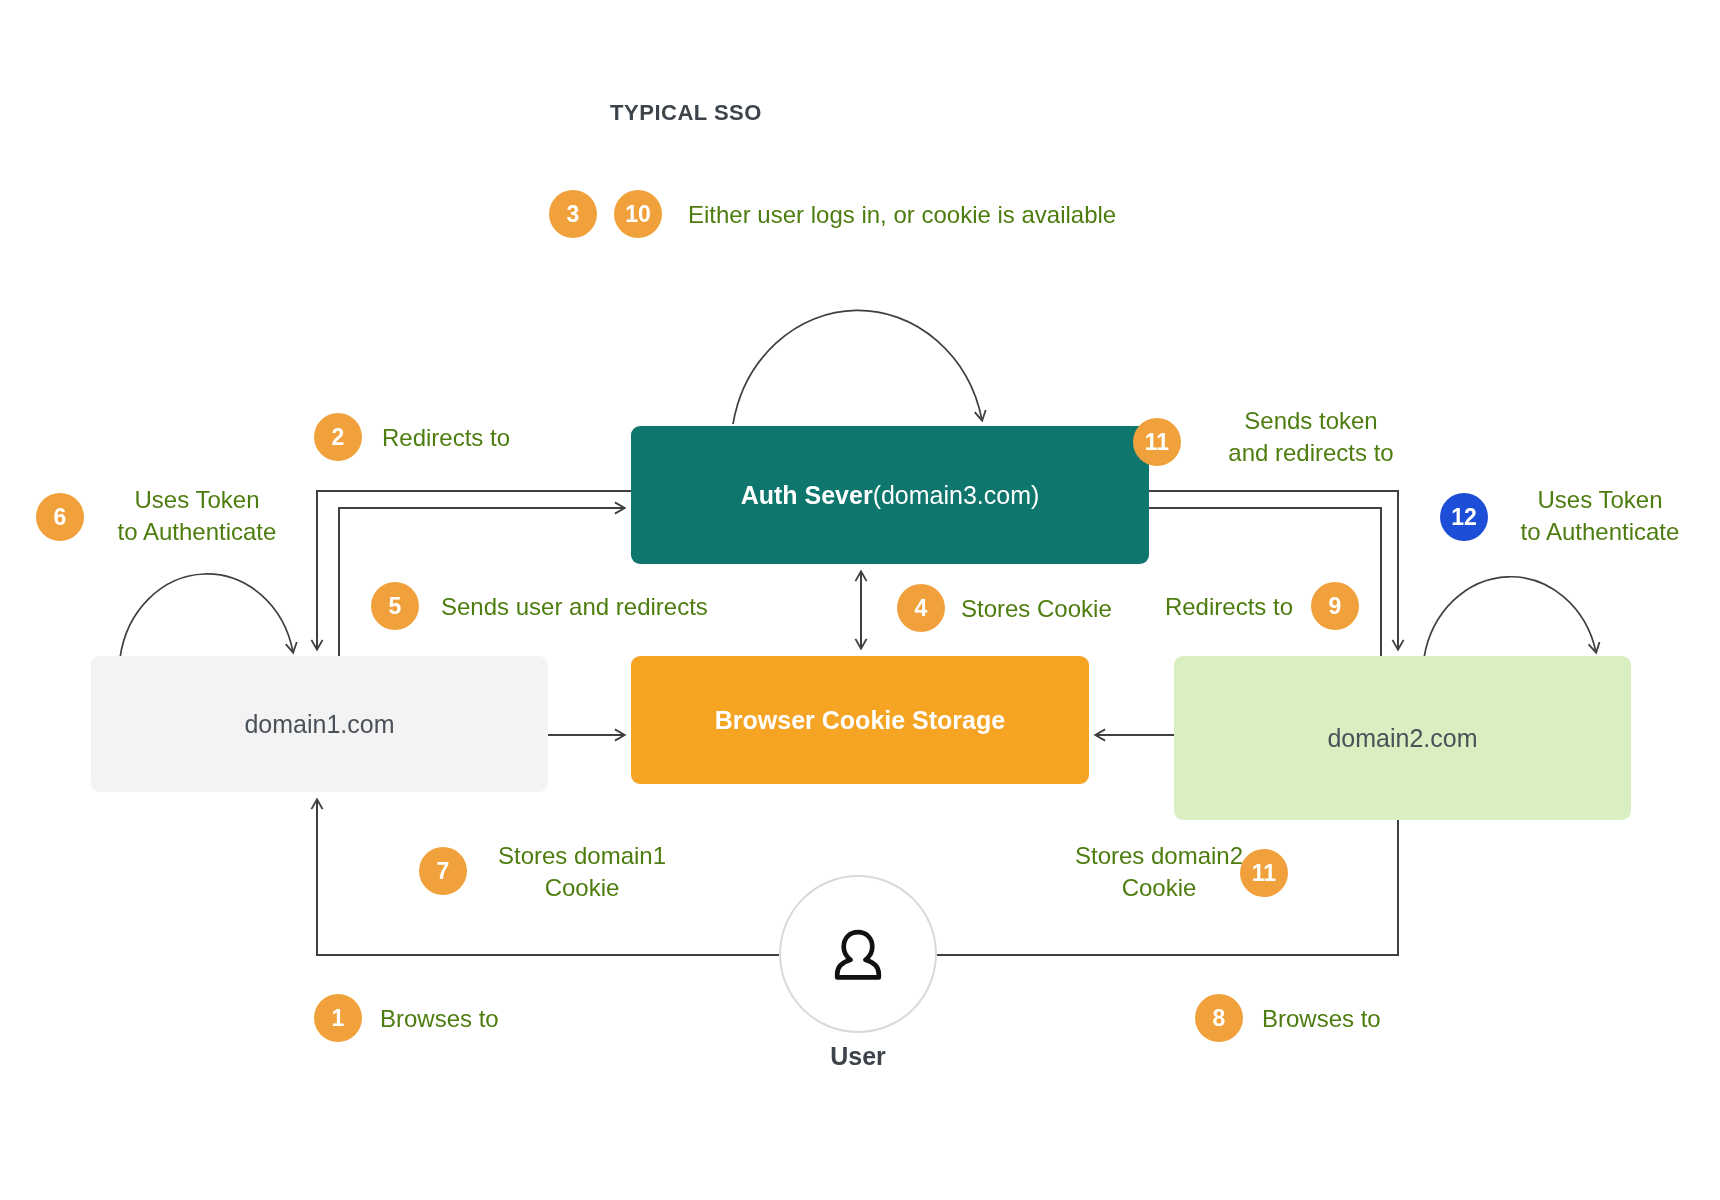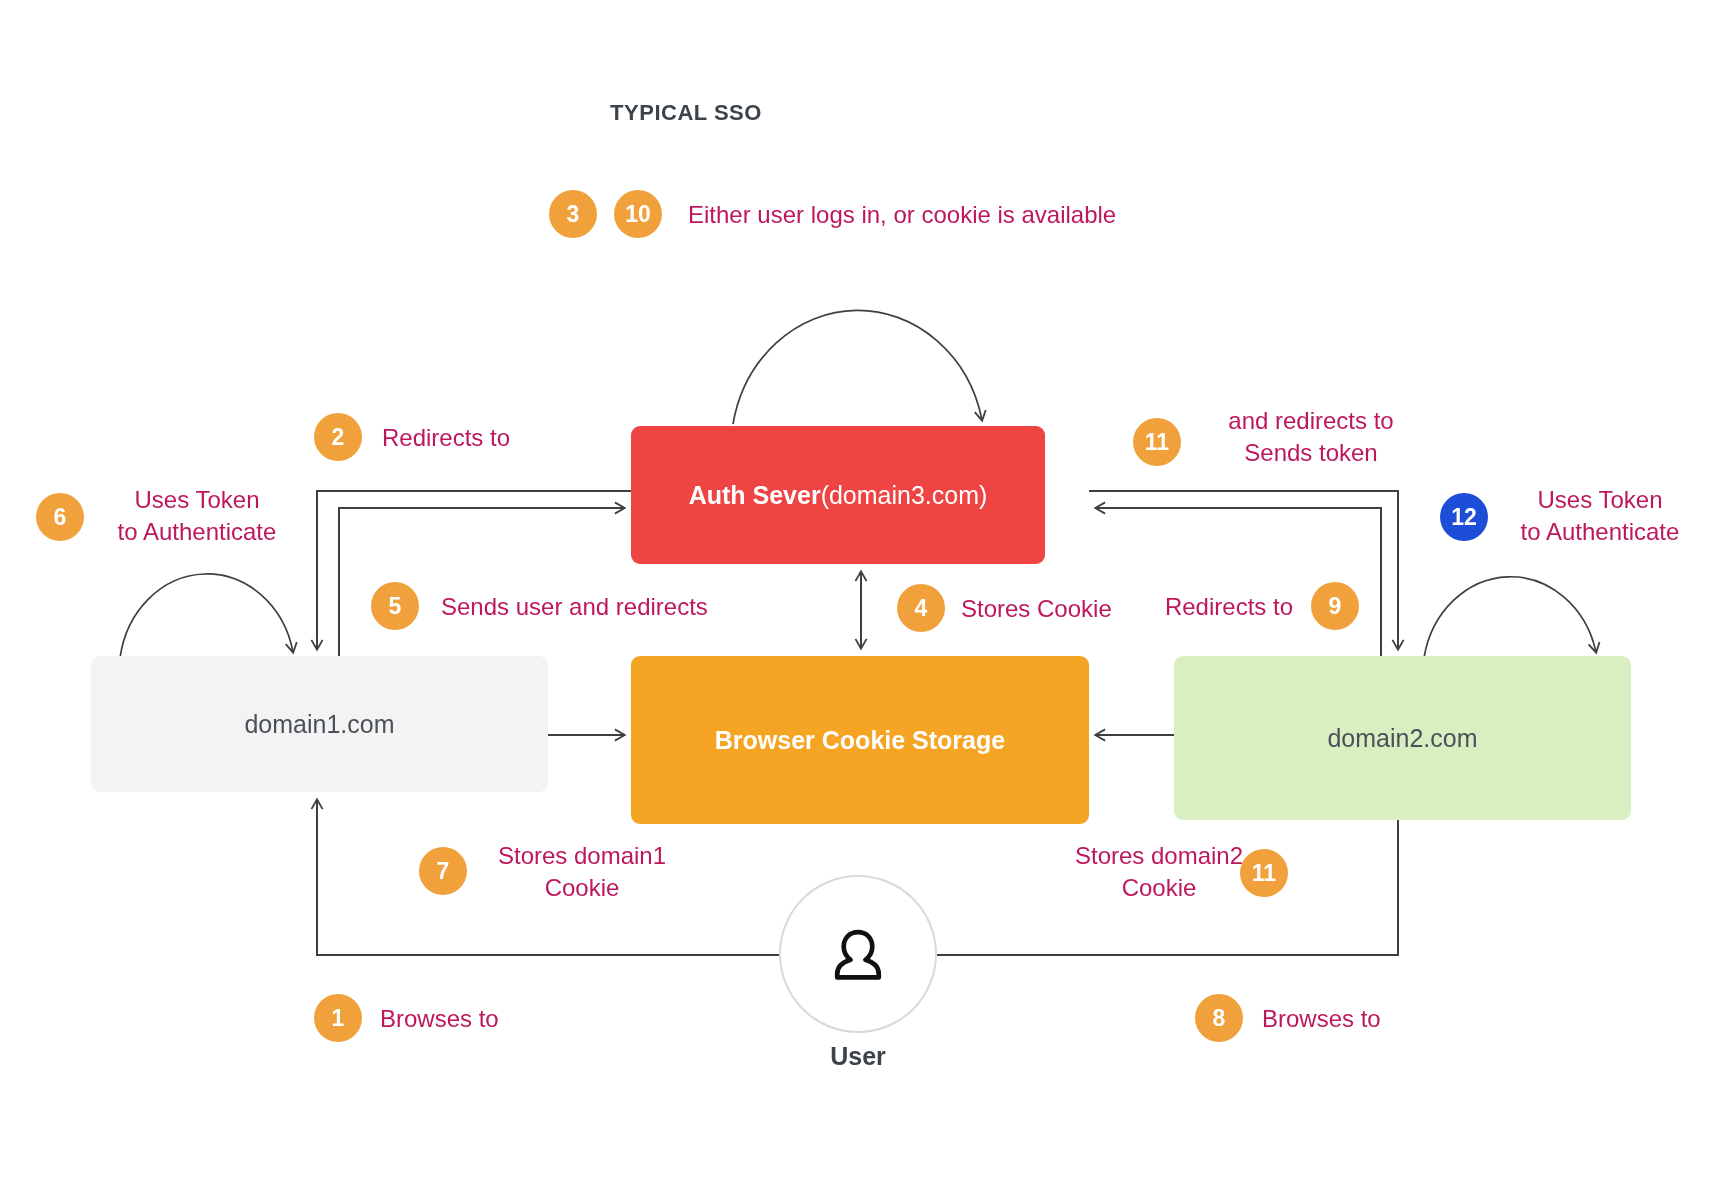--- a/index.html
+++ b/index.html
@@ -17,21 +17,21 @@
     justify-content:center;font-size:25px;color:#4a5159;
   }
   .node.dark{color:#ffffff;font-weight:bold;}
   .node .plain{font-weight:normal;}
   .badge{
     position:absolute;width:48px;height:48px;border-radius:50%;
     display:flex;align-items:center;justify-content:center;
     color:#ffffff;font-size:23px;font-weight:bold;
   }
   .lbl{
-    position:absolute;font-size:24px;color:#be185d;white-space:nowrap;
+    position:absolute;font-size:24px;color:#4d7c0f;white-space:nowrap;
   }
   .vc{transform:translateY(-50%);}
   .block{white-space:normal;text-align:center;width:300px;line-height:32px;}
   .rt{text-align:right;width:200px;}
   .user-circle{
     position:absolute;left:779px;top:875px;width:158px;height:158px;
     border-radius:50%;background:#ffffff;border:2px solid #d9d9d9;
     box-sizing:border-box;display:flex;align-items:center;justify-content:center;
   }
   .user-label{
@@ -74,26 +74,26 @@
       <path d="M 861 610 L 861 648" marker-end="url(#arr)"></path>
 
       <path d="M 779 955 L 317 955 L 317 800" marker-end="url(#arr)"></path>
 
       <path d="M 937 955 L 1398 955 L 1398 800" marker-end="url(#arr)"></path>
     </g>
   </svg>
 
   <div class="title">TYPICAL SSO</div>
 
-  <div class="node dark" style="left: 631px; top: 426px; width: 414px; height: 138px; background-color: #ef4444;">
+  <div class="node dark" style="left: 631px; top: 426px; width: 518px; height: 138px; background-color: #0f766e;">
     <span>Auth Sever</span>
       <span class="plain"> (domain3.com)</span>
   </div>
 
-  <div class="node dark" style="left: 631px; top: 656px; width: 458px; height: 168px; background-color: rgb(245, 164, 36);">
+  <div class="node dark" style="left: 631px; top: 656px; width: 458px; height: 128px; background-color: rgb(245, 164, 36);">
     <span>Browser Cookie Storage</span>
   </div>
 
   <div class="node" style="left: 91px; top: 656px; width: 457px; height: 136px; background-color: rgb(243, 243, 243);">
     <span>domain1.com</span>
   </div>
 
   <div class="node" style="left: 1174px; top: 656px; width: 457px; height: 164px; background-color: rgb(217, 239, 194);">
     <span>domain2.com</span>
   </div>
@@ -107,22 +107,22 @@
 
   <div class="badge" style="left: 549px; top: 190px; background-color: rgb(241, 161, 59);">3</div>
   <div class="badge" style="left: 614px; top: 190px; background-color: rgb(241, 161, 59);">10</div>
   <div class="lbl vc" style="left:688px;top:215px;">Either user logs in, or cookie is available</div>
 
   <div class="badge" style="left: 314px; top: 413px; background-color: rgb(241, 161, 59);">2</div>
   <div class="lbl vc" style="left:382px;top:438px;">Redirects to</div>
 
   <div class="badge" style="left: 1133px; top: 418px; background-color: rgb(241, 161, 59);">11</div>
   <div class="lbl block" style="left:1161px;top:405px;">
+    <span style="display:block;">Sends token</span>
     <span style="display:block;">and redirects to</span>
-    <span style="display:block;">Sends token</span>
   </div>
 
   <div class="badge" style="left: 36px; top: 493px; background-color: rgb(241, 161, 59);">6</div>
   <div class="lbl block" style="left:47px;top:484px;">
     <span style="display:block;">Uses Token</span>
     <span style="display:block;">to Authenticate</span>
   </div>
 
   <div class="badge" style="left: 1440px; top: 493px; background-color: #1d4ed8;">12</div>
   <div class="lbl block" style="left:1450px;top:484px;">

